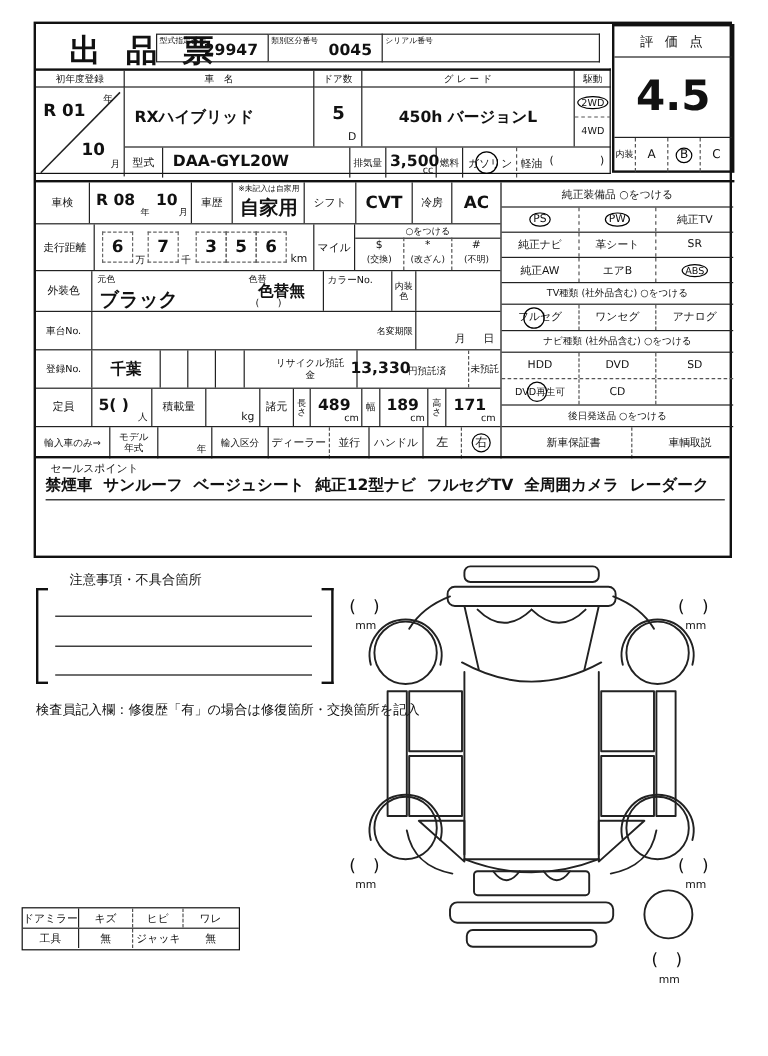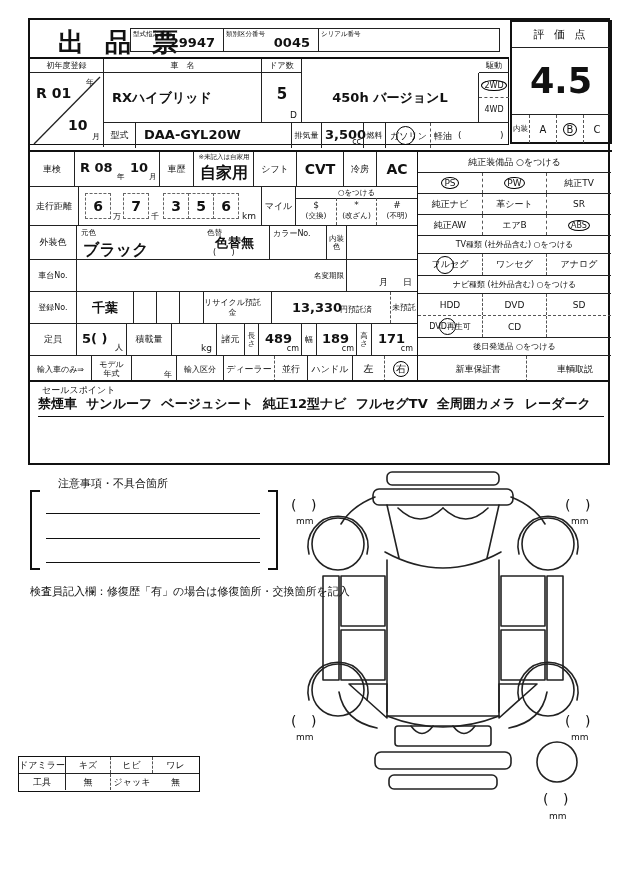--- a/index.html
+++ b/index.html
@@ -56,20 +56,21 @@
         </div>
       <div class="abs cc f10 dl" style="left:71px;top:0;width:27px;height:28px">C</div>
     </div>
   </div>
 
   <div class="abs bt2 br2 bb2" style="left:0;top:37px;width:479px;height:88px">
 
     <div class="abs cc f8 bb1 br1" style="left:0;top:0;width:74px;height:14px">初年度登録</div>
     <div class="abs cc f8 bb1 br1 pre" style="left:74px;top:0;width:158px;height:14px">車　名</div>
     <div class="abs cc f8 bb1 br1" style="left:232px;top:0;width:40px;height:14px">ドア数</div>
+    <div class="abs cc f8 bb1 br1 pre" style="left:272px;top:0;width:177px;height:14px">グ レ ー ド</div>
     <div class="abs cc f8 bb1" style="left:449px;top:0;width:30px;height:14px">駆動</div>
 
     <div class="abs br1" style="left:0;top:14px;width:74px;height:74px">
       <svg class="abs" style="left:0;top:0" width="74" height="74" viewBox="0 0 74 74">
           <line x1="4" y1="71" x2="70" y2="4" stroke="#222" stroke-width="1.3"></line>
         </svg>
       <div class="abs bold f14" style="left:6px;top:12px">R 01</div>
       <div class="abs f8" style="left:56px;top:4px">年</div>
       <div class="abs bold f14" style="left:38px;top:44px">10</div>
       <div class="abs f8" style="left:62px;top:58px">月</div>
@@ -189,21 +190,21 @@
           <span class="abs f9" style="left:56px;bottom:2px">日</span>
         </div>
       </div>
 
       <div class="abs bb1" style="left:0;top:140px;width:387px;height:32px">
         <div class="abs cc f8 br1" style="left:0;top:0;width:47px;height:31px">登録No.</div>
         <div class="abs cc bold f13 br1" style="left:47px;top:0;width:57px;height:31px">千葉</div>
         <div class="abs br1" style="left:104px;top:0;width:23px;height:31px"></div>
         <div class="abs br1" style="left:127px;top:0;width:23px;height:31px"></div>
         <div class="abs br1" style="left:150px;top:0;width:24px;height:31px"></div>
-        <div class="abs cc f8 br1" style="left:164px;top:0;width:78px;height:31px;line-height:10px;padding:0 8px">リサイクル預託金</div>
+        <div class="abs cc f8 br1" style="left:190px;top:0;width:78px;height:31px;line-height:10px;padding:0 8px">リサイクル預託金</div>
         <div class="abs" style="left:252px;top:0;width:108px;height:31px">
           <span class="abs bold f13" style="left:10px;top:8px">13,330</span>
           <span class="abs f8" style="left:58px;top:12px">円預託済</span>
         </div>
         <div class="abs cc f8 dl" style="left:360px;top:0;width:27px;height:31px">未預託</div>
       </div>
 
       <div class="abs bb1" style="left:0;top:172px;width:387px;height:32px">
         <div class="abs cc f9 br1" style="left:0;top:0;width:47px;height:31px">定員</div>
         <div class="abs br1" style="left:47px;top:0;width:50px;height:31px">

